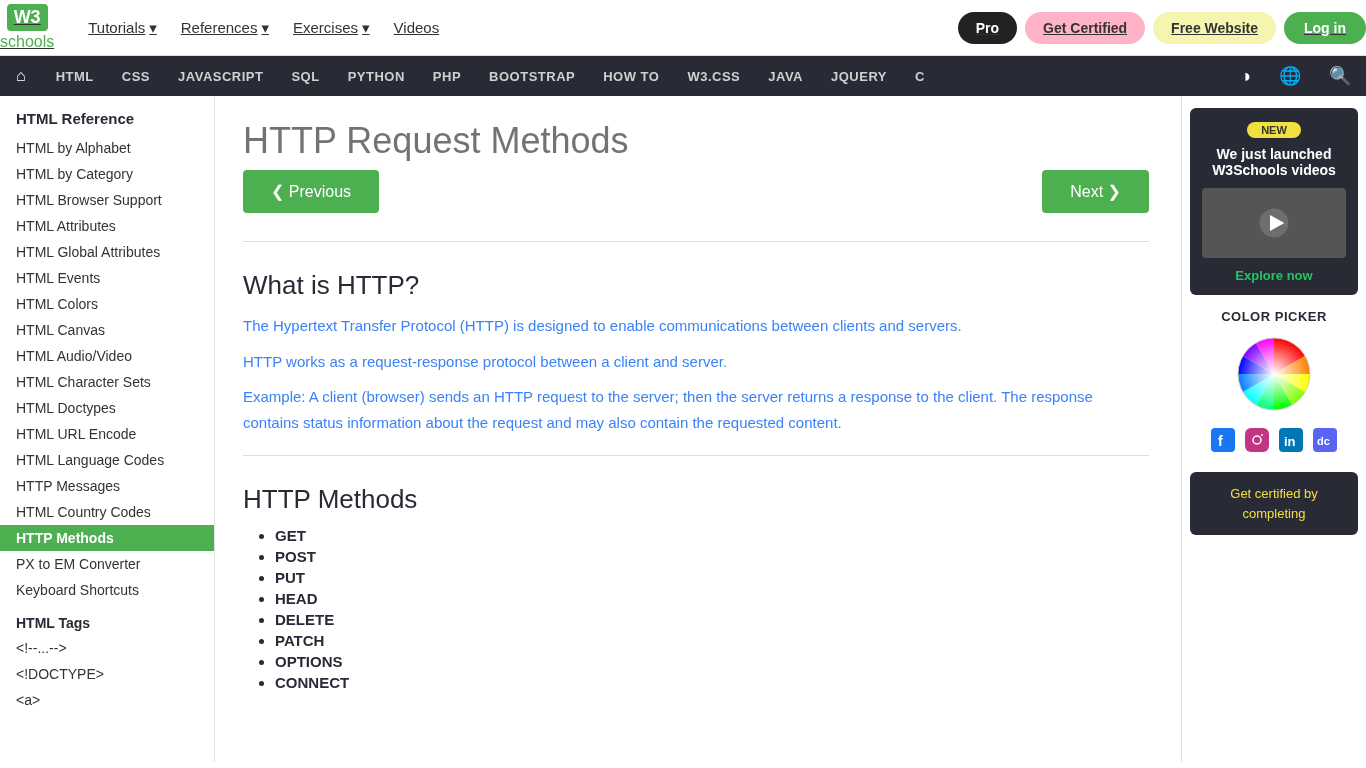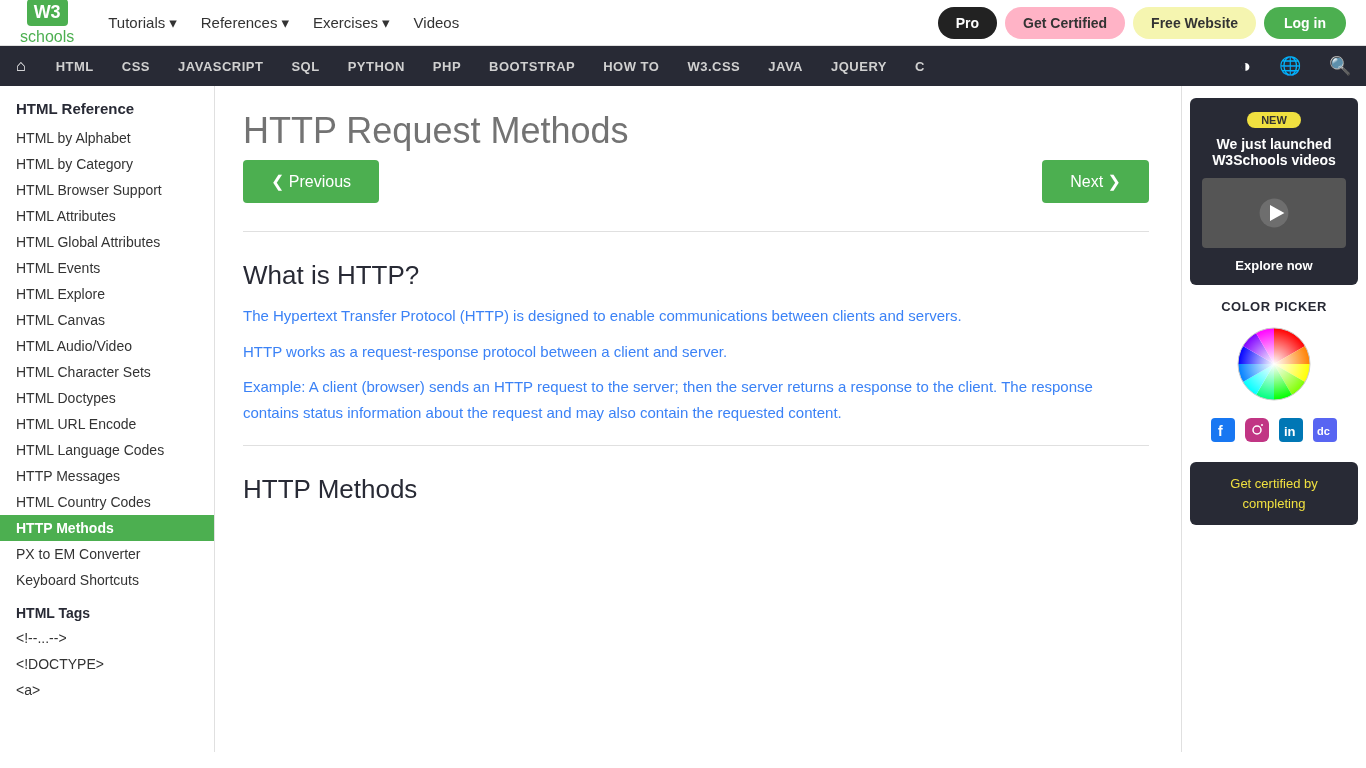--- a/index.html
+++ b/index.html
@@ -1,21 +1,21 @@
 <!DOCTYPE html>
 <html><head>
   <meta charset="utf-8">
   <style>
     * { margin: 0; padding: 0; box-sizing: border-box; }
     body { font-family: 'Segoe UI', Arial, sans-serif; font-size: 15px; color: #333; background: #fff; }
 
     
     #top-nav {
-      display: flex; align-items: center; padding: 0 20px; height: 46px;
-      background: #fff; border-bottom: 1px solid #e0e0e0; position: relative; z-index: 10;
+      display: flex; align-items: center; padding: 0 0; height: 56px;
+      background: #fff; border-bottom: 1px solid #e0e0e0; position: relative; z-index: 10; text-decoration: underline;
     }
     #logo { display: flex; align-items: center; margin-right: 24px; text-decoration: none; }
     #logo-box {
       background: #4caf50; color: #fff; font-weight: 900; font-size: 18px;
       border-radius: 4px; padding: 4px 7px; line-height: 1.1;
     }
     #logo-schools { font-size: 16px; color: #4caf50; margin-top: 2px; display: block; text-align: center; }
     .top-nav-links { display: flex; gap: 4px; }
     .top-nav-link {
       background: none; border: none; cursor: pointer; font-size: 15px; color: #333;
@@ -103,21 +103,21 @@
     .new-badge {
       background: #f0e040; color: #333; font-size: 11px; font-weight: 700;
       border-radius: 10px; padding: 2px 14px; display: inline-block; margin-bottom: 8px;
     }
     .promo-title { font-size: 14px; font-weight: 600; margin-bottom: 10px; }
     .promo-video-thumb {
       background: #555; border-radius: 4px; height: 70px; margin-bottom: 10px;
       display: flex; align-items: center; justify-content: center; overflow: hidden;
     }
     .promo-video-thumb svg { width: 32px; height: 32px; }
-    .explore-link { color: #ffffff; font-size: 13px; font-weight: 600; cursor: pointer; }
+    .explore-link { color: #22c55e; font-size: 13px; font-weight: 600; cursor: pointer; }
 
     .color-picker-section { text-align: center; margin-bottom: 14px; }
     .color-picker-title { font-size: 13px; font-weight: 700; color: #282a35; margin-bottom: 10px; letter-spacing: 0.5px; }
     .color-wheel { width: 80px; height: 80px; margin: 0 auto; cursor: pointer; }
 
     .social-row { display: flex; justify-content: center; gap: 10px; margin-bottom: 14px; }
     .social-icon { font-size: 22px; cursor: pointer; color: #333; }
 
     .cert-box {
       background: #282a35; border-radius: 6px; padding: 12px; color: #fff; text-align: center;
@@ -194,21 +194,21 @@
 
   <aside id="sidebar">
     <div class="sidebar-heading">HTML Reference</div>
     <div id="sidebar-items">
         <button class="sidebar-item">HTML by Alphabet</button>
         <button class="sidebar-item">HTML by Category</button>
         <button class="sidebar-item">HTML Browser Support</button>
         <button class="sidebar-item">HTML Attributes</button>
         <button class="sidebar-item">HTML Global Attributes</button>
         <button class="sidebar-item">HTML Events</button>
-        <button class="sidebar-item">HTML Explore</button>
+        <button class="sidebar-item">HTML Colors</button>
         <button class="sidebar-item">HTML Canvas</button>
         <button class="sidebar-item">HTML Audio/Video</button>
         <button class="sidebar-item">HTML Character Sets</button>
         <button class="sidebar-item">HTML Doctypes</button>
         <button class="sidebar-item">HTML URL Encode</button>
         <button class="sidebar-item">HTML Language Codes</button>
         <button class="sidebar-item">HTTP Messages</button>
         <button class="sidebar-item">HTML Country Codes</button>
         <button class="sidebar-item active">HTTP Methods</button>
         <button class="sidebar-item">PX to EM Converter</button>
@@ -228,20 +228,30 @@
       <button class="btn-prev">❮ Previous</button>
       <button class="btn-next">Next ❯</button>
     </div>
     <hr class="section-divider">
     <h2 class="section-title">What is HTTP?</h2>
     <p class="content-para">The Hypertext Transfer Protocol (HTTP) is designed to enable communications between clients and servers.</p>
     <p class="content-para">HTTP works as a request-response protocol between a client and server.</p>
     <p class="content-para">Example: A client (browser) sends an HTTP request to the server; then the server returns a response to the client. The response contains status information about the request and may also contain the requested content.</p>
     <hr class="section-divider">
     <h2 class="section-title">HTTP Methods</h2>
+    <ul class="method-list" id="method-list">
+        <li>GET</li>
+        <li>POST</li>
+        <li>PUT</li>
+        <li>HEAD</li>
+        <li>DELETE</li>
+        <li>PATCH</li>
+        <li>OPTIONS</li>
+        <li>CONNECT</li>
+      </ul>
   </main>
 
   <aside id="right-sidebar">
     <div class="promo-box">
       <span class="new-badge">NEW</span>
       <div class="promo-title">We just launched W3Schools videos</div>
       <div class="promo-video-thumb">
         <svg viewBox="0 0 40 40">
           <circle cx="20" cy="20" r="18" fill="#fff" opacity="0.15"></circle>
           <polygon points="15,10 33,20 15,30" fill="#fff"></polygon>

